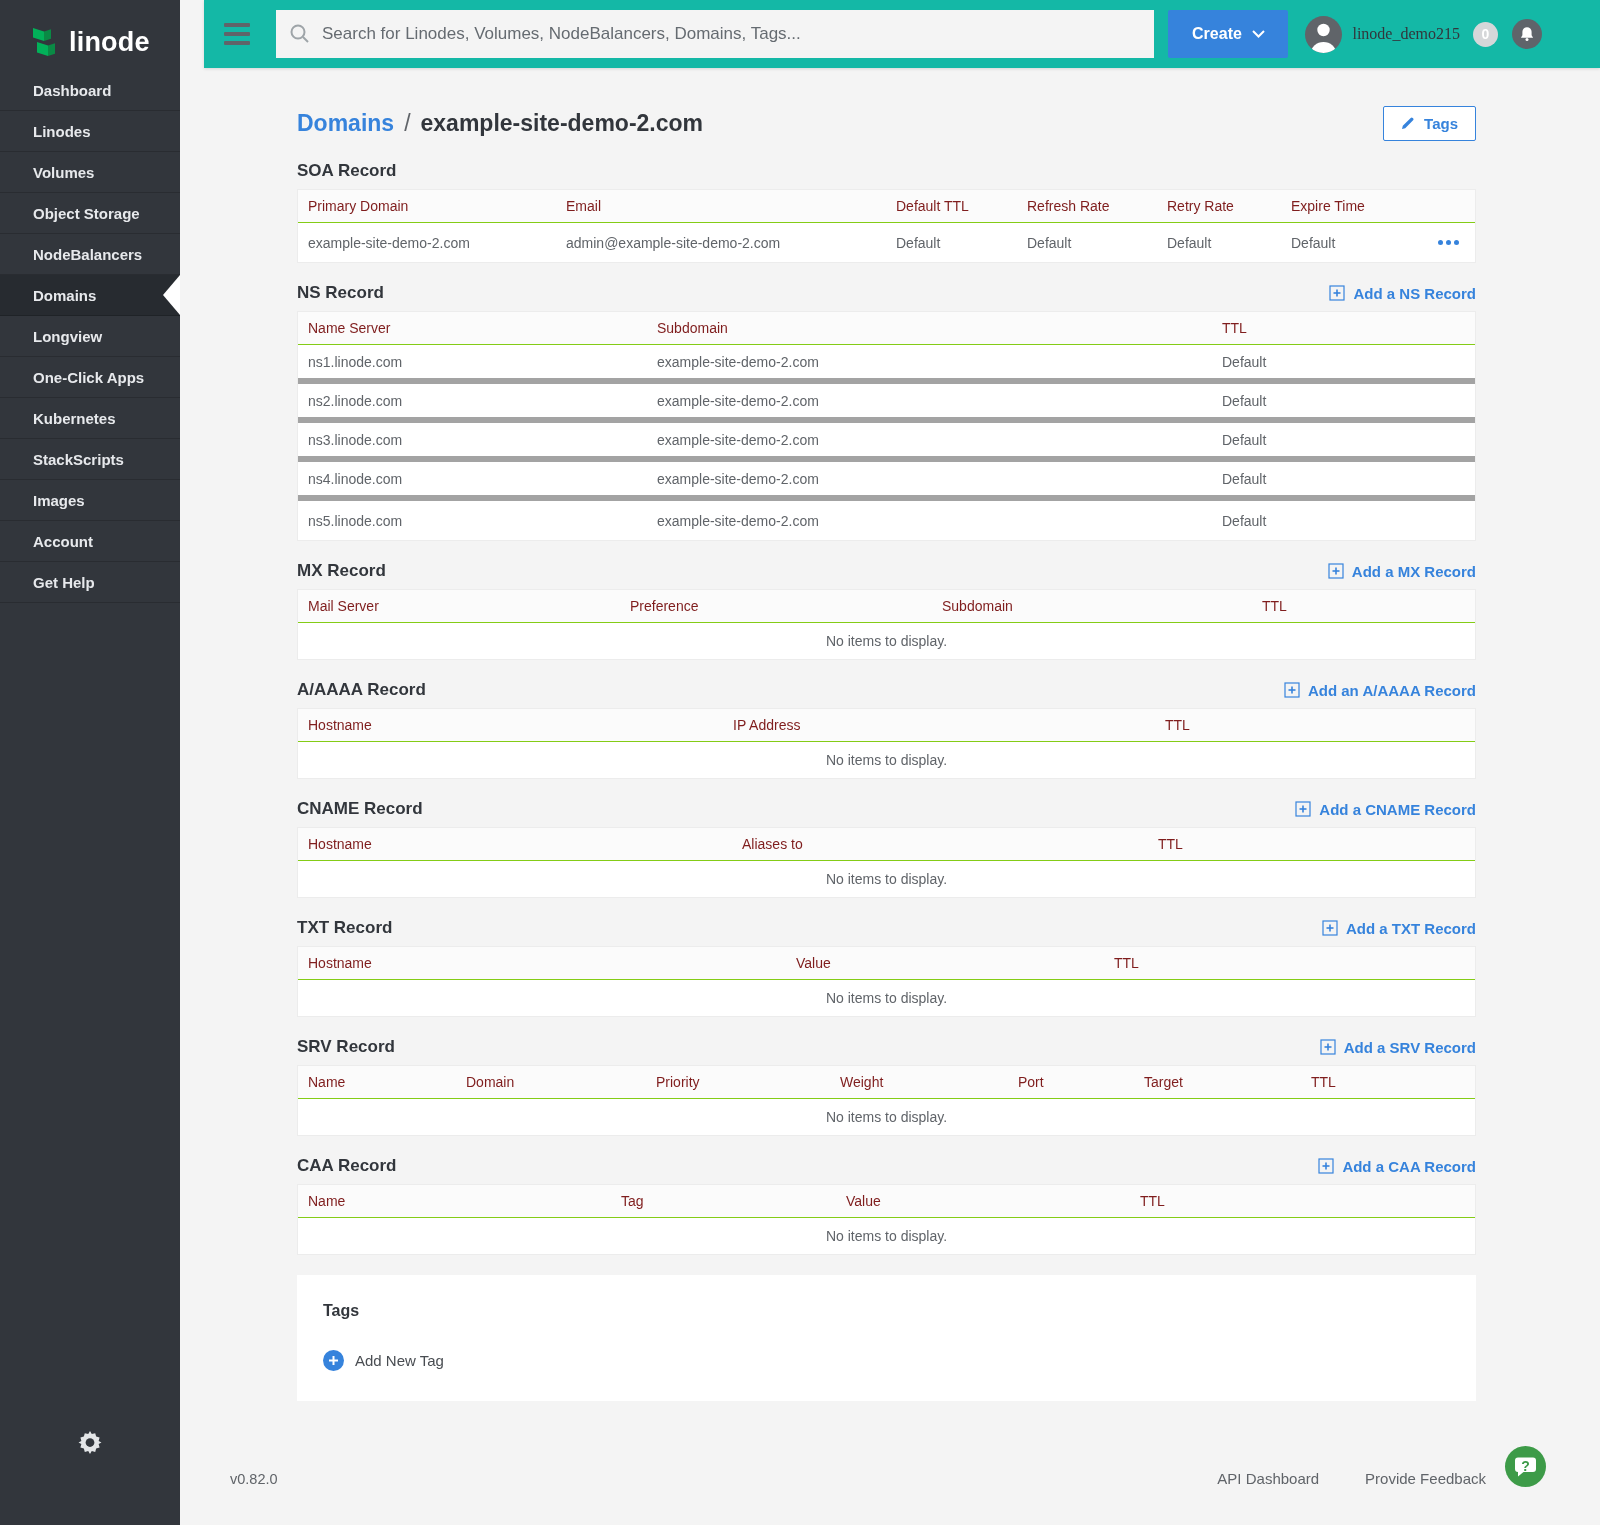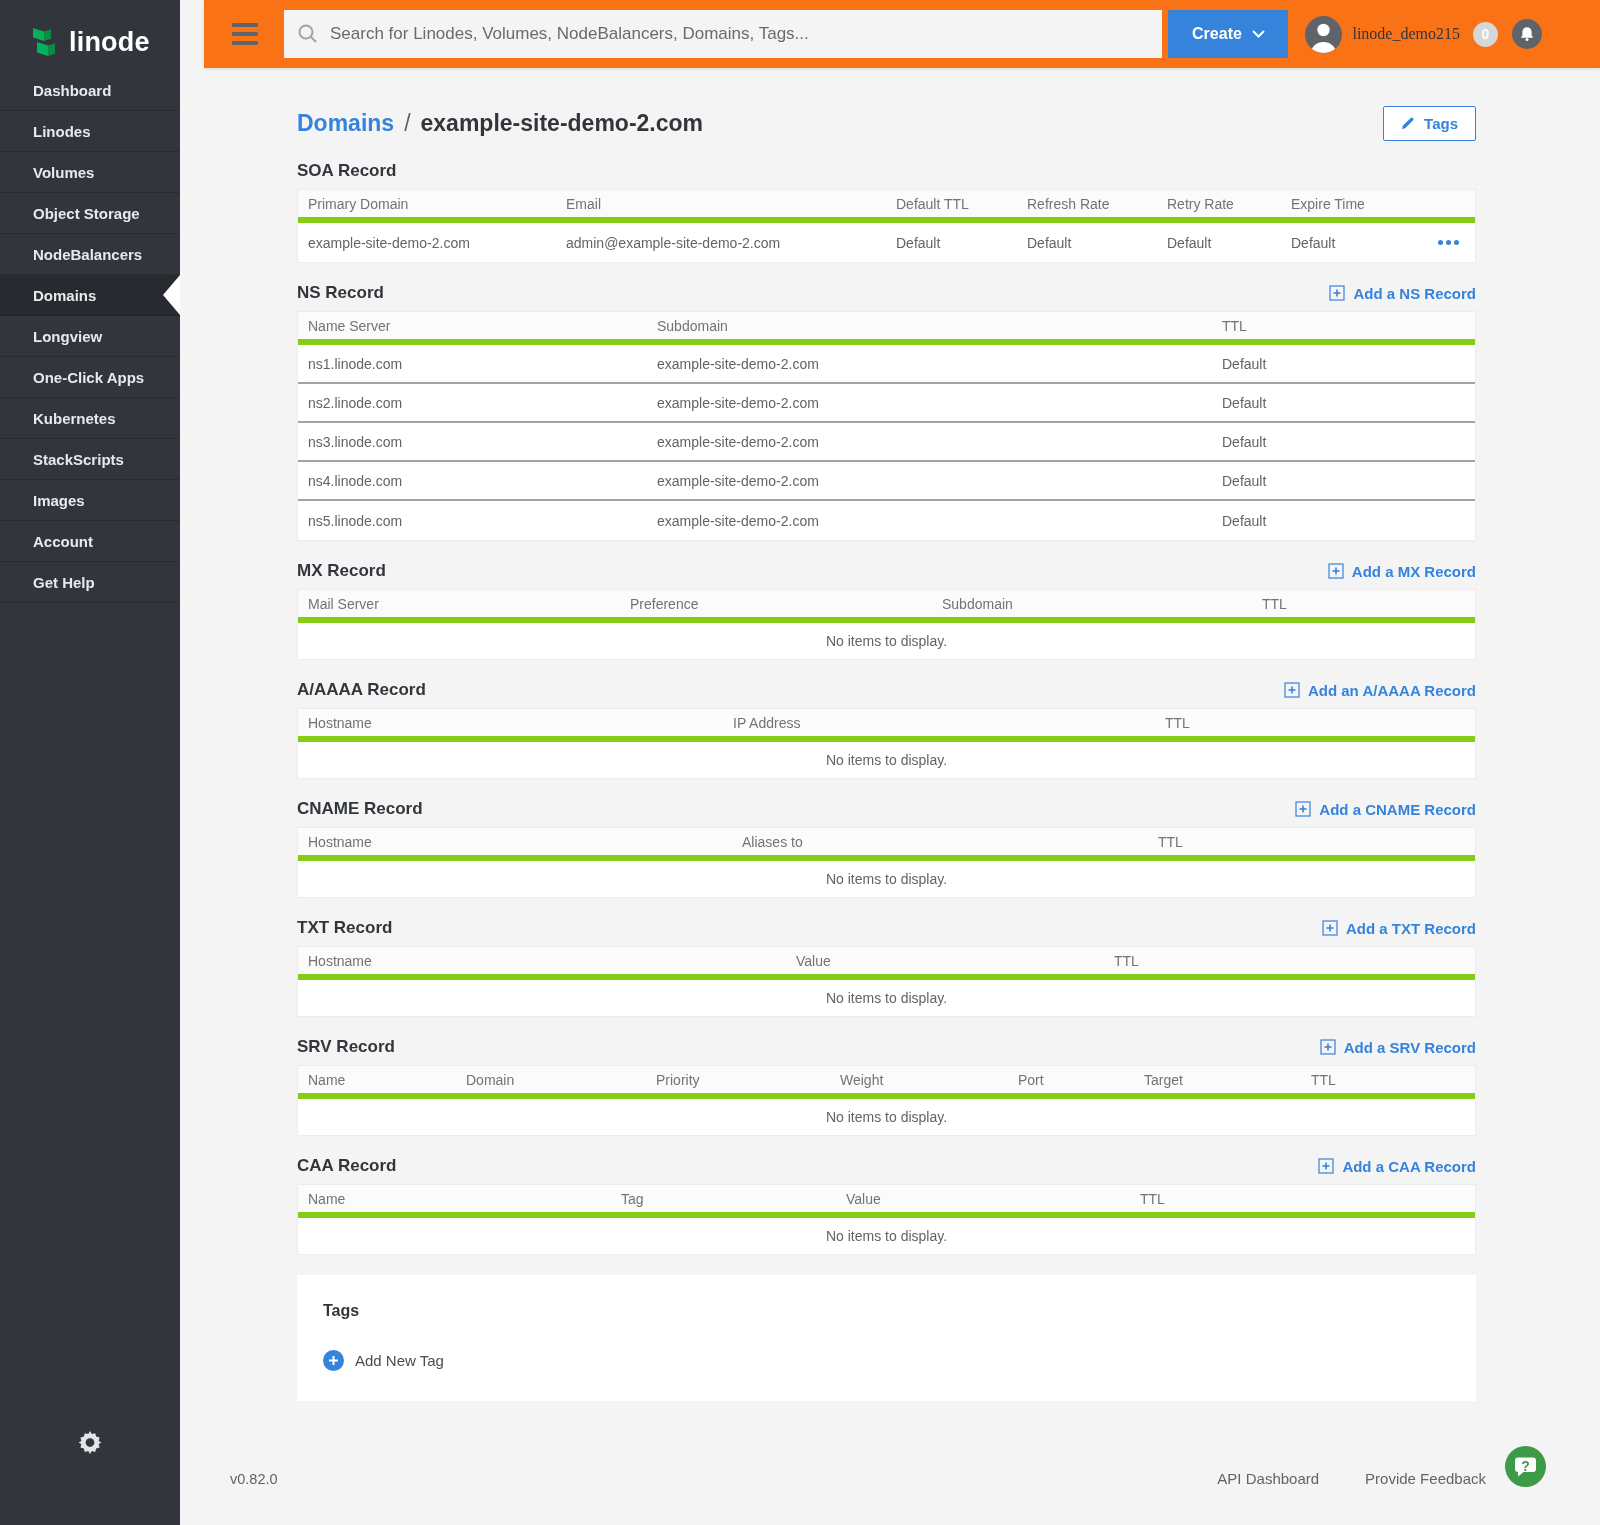--- a/index.html
+++ b/index.html
@@ -28,22 +28,22 @@
   .nav-notch {
     position:absolute; right:0; top:50%; transform:translateY(-50%);
     width:0; height:0;
     border-top:20px solid transparent; border-bottom:20px solid transparent;
     border-right:17px solid #ffffff;
   }
   .sidebar-gear { position:absolute; bottom:66px; left:50%; transform:translateX(-50%); cursor:pointer; }
 
   
   .topbar {
-    position:absolute; left:204px; right:0; top:0; height:68px; background:#f97316;
-    display:flex; align-items:center; padding:0 58px 0 24px;
+    position:absolute; left:204px; right:0; top:0; height:68px; background:#14b8a6;
+    display:flex; align-items:center; padding:0 58px 0 16px;
     box-shadow:0 1px 3px rgba(0,0,0,.12); z-index:4;
   }
   .hamburger { display:flex; flex-direction:column; gap:5px; cursor:pointer; padding:6px 4px; }
   .hamburger span { width:26px; height:4px; background:#606469; border-radius:1px; }
   .searchbox {
     position:relative; margin-left:22px; width:878px; height:48px;
     background:#f4f4f4; display:flex; align-items:center;
   }
   .searchbox svg { position:absolute; left:13px; top:13px; }
   .searchbox input {
@@ -88,25 +88,25 @@
   }
 
   .record-section { margin-top:12px; }
   .section-head { display:flex; align-items:center; justify-content:space-between; height:36px; }
   .section-title { margin:0; font-size:17px; font-weight:700; color:#32363c; }
   .add-link { display:flex; align-items:center; gap:8px; color:#3683DC; font-size:15px; font-weight:600; cursor:pointer; }
 
   .table { background:#fff; border:1px solid #ececec; }
   .thead {
     display:grid; align-items:center; height:33px; background:#fbfbfb;
-    border-bottom:6px solid #84cc16; color:#737373; font-size:14px;
+    border-bottom:1px solid #84cc16; color:#7f1d1d; font-size:14px;
   }
   .trow {
     display:grid; align-items:center; height:39px; background:#fff;
-    border-bottom:2px solid #a3a3a3; color:#606469; font-size:14px;
+    border-bottom:6px solid #a3a3a3; color:#606469; font-size:14px;
   }
   .trow:last-child { border-bottom:none; }
   .thead > div, .trow > div { padding-left:10px; white-space:nowrap; overflow:hidden; }
   .empty-row {
     height:36px; display:flex; align-items:center; justify-content:center;
     color:#606469; font-size:14px; background:#fff;
   }
 
   .cols-soa   { grid-template-columns:258px 330px 131px 140px 124px 1fr 58px; }
   .cols-ns    { grid-template-columns:349px 565px 1fr; }

